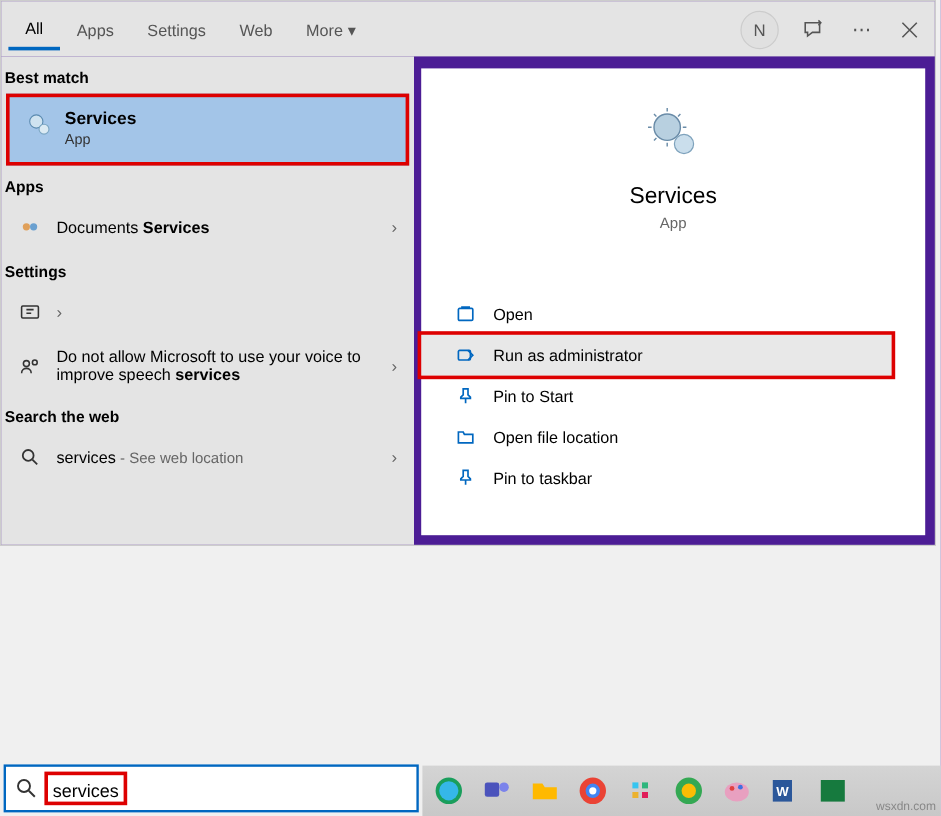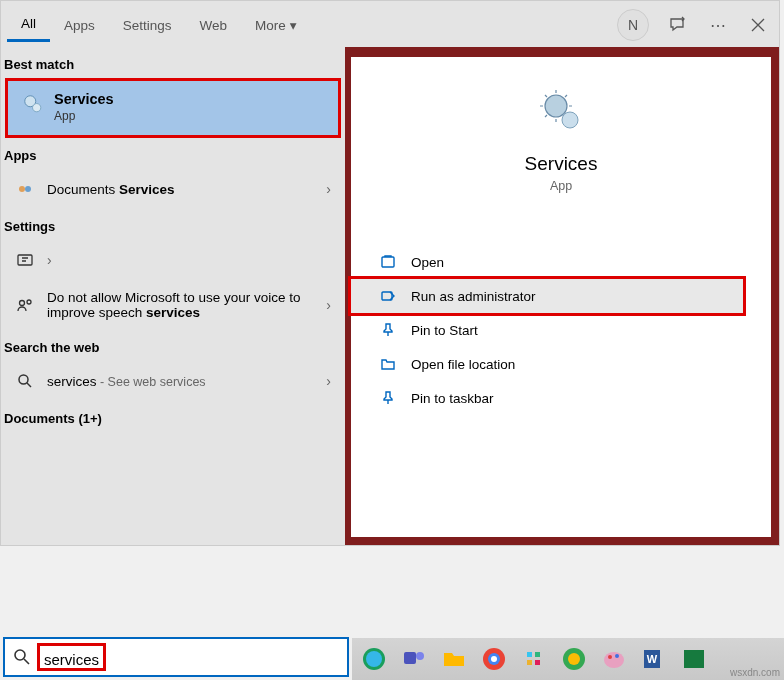--- a/index.html
+++ b/index.html
@@ -1,17 +1,17 @@
 <!DOCTYPE html>
 <html><head>
 <meta charset="utf-8">
 <style>
 * { margin:0; padding:0; box-sizing:border-box; font-family:"Segoe UI",sans-serif; }
 body { width:784px; height:680px; background:#f0f0f0; overflow:hidden; position:relative; }
-.window { width:780px; height:546px; background:#7f1d1d; border:1px solid #ccc; position:relative; }
+.window { width:780px; height:455px; background:#4c1d95; border:1px solid #ccc; position:relative; }
 .tabs { display:flex; align-items:center; height:46px; padding:0 6px; background:#e4e4e4; }
 .tab { padding:10px 14px 8px; font-size:13.5px; color:#555; cursor:pointer; }
 .tab.active { color:#000; border-bottom:3px solid #0067c0; font-weight:400; }
 .tab-more { display:flex; align-items:center; gap:4px; }
 .header-right { position:absolute; right:10px; top:8px; display:flex; align-items:center; gap:18px; }
 .avatar { width:32px; height:32px; border-radius:50%; background:#e0e0e0; display:flex; align-items:center; justify-content:center; font-size:14px; color:#555; border:1px solid #ccc; }
 .icon-btn { width:22px; height:22px; display:flex; align-items:center; justify-content:center; color:#555; cursor:pointer; }
 .content { display:flex; height:calc(100% - 46px); }
 .left-panel { width:344px; background:#e4e4e4; overflow:hidden; }
 .right-panel { flex:1; background:#fff; margin:10px 8px 8px 6px; padding-top:30px; }
@@ -120,25 +120,24 @@
    </div>
 
    <div class="section-label">Search the web</div>
    <div class="list-item">
     <div class="li-ico">
             <svg width="16" height="16" viewBox="0 0 16 16" fill="none" stroke="#333" stroke-width="1.5">
               <circle cx="6.5" cy="6.5" r="4.5"></circle>
               <path d="M10 10l4 4"></path>
             </svg>
           </div>
-    <div class="li-text"><span>services</span><span class="dimmed"> - See web services</span></div>
-    <span class="chev">›</span>
-   </div>
-
-   <div class="section-label">Documents (1+)</div>
+    <div class="li-text"><span>services</span><span class="dimmed"> - See web location</span></div>
+    <span class="chev">›</span>
+   </div>
+
   </div>
 
   <div class="right-panel">
    <div class="app-hero">
     <div class="gear-big">
             <svg width="48" height="48" viewBox="0 0 48 48">
               <g fill="#b8d0e0" stroke="#6a8ca8" stroke-width="1.2">
                 <circle cx="19" cy="19" r="11"></circle>
                 <path d="M19 6v-3M19 32v3M6 19h-3M32 19h3M10 10l-2-2M28 28l2 2M28 10l2-2M10 28l-2 2"></path>
               </g>

